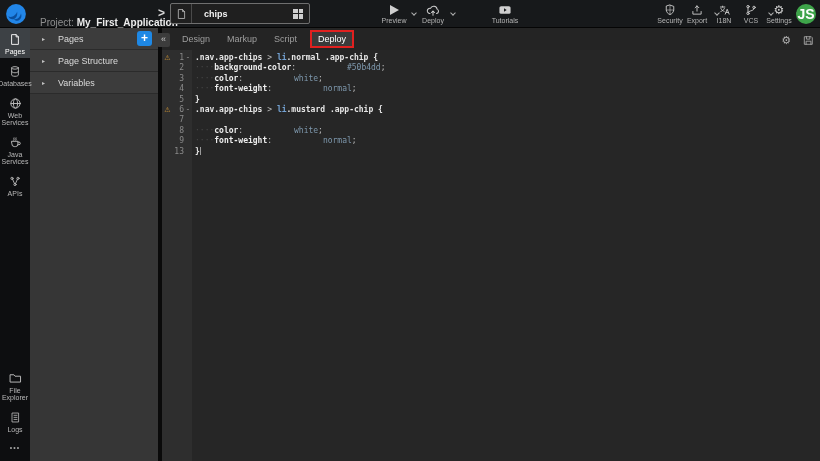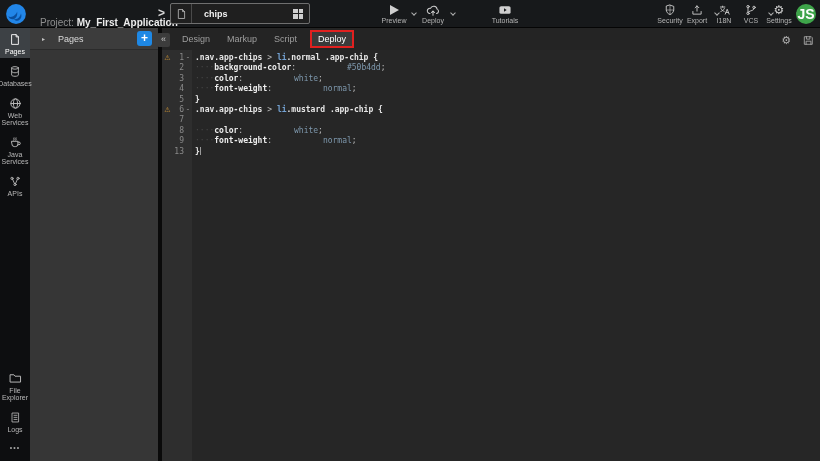--- a/index.html
+++ b/index.html
@@ -258,20 +258,28 @@
     </div>
     <div class="sb-more">•••</div>
   </div>
 
   <div class="panel">
     <div class="acc-row">
       <span class="acc-caret">▸</span>
       <span class="acc-label">Pages</span>
       <span class="add-btn">+</span>
     </div>
+    <div class="acc-row">
+      <span class="acc-caret">▸</span>
+      <span class="acc-label">Page Structure</span>
+    </div>
+    <div class="acc-row">
+      <span class="acc-caret">▸</span>
+      <span class="acc-label">Variables</span>
+    </div>
   </div>
 
   <div class="splitter"></div>
   <div class="collapse-btn">«</div>
 
   <div class="editor">
     <div class="tabbar">
       <span class="tab">Design</span>
       <span class="tab">Markup</span>
       <span class="tab">Script</span>

